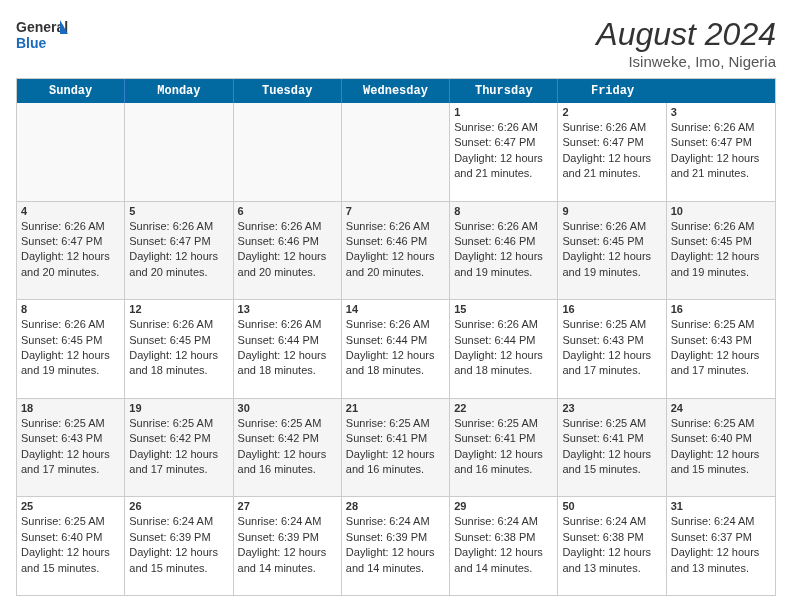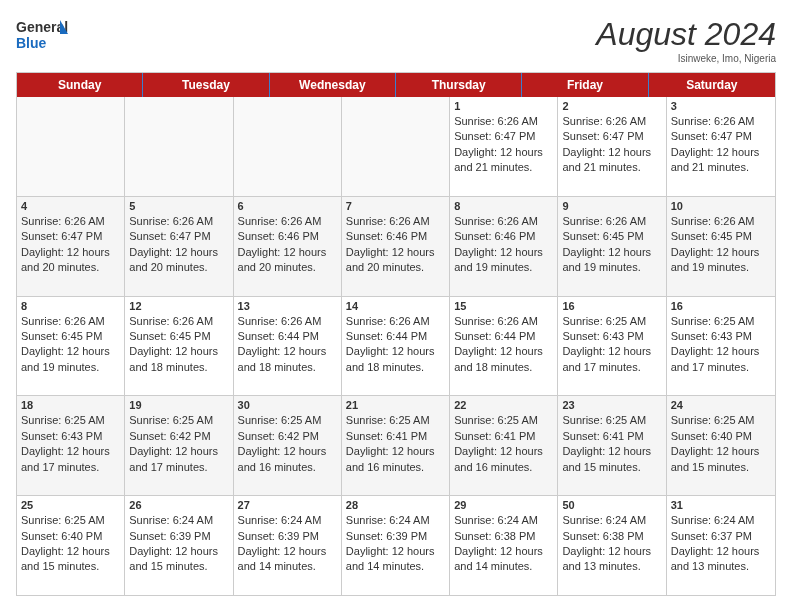--- a/index.html
+++ b/index.html
@@ -31,33 +31,34 @@
     .title-block {
       text-align: right;
     }
     .month-year {
       font-size: 32px;
       color: #333;
       font-weight: normal;
       font-style: italic;
     }
     .location {
-      font-size: 10px;
+      font-size: 15px;
       color: #555;
     }
     .calendar {
       flex: 1;
       display: flex;
       flex-direction: column;
       border: 1px solid #ccc;
     }
     .cal-header {
       display: grid;
-      grid-template-columns: repeat(6, 1fr);
-      background: #b91c1c;
+      grid-template-columns: repeat(7, 1fr);
+      background: #0369a1;
+      font-family: Liberation Mono, monospace;
     }
     .cal-header-cell {
       color: #fff;
       font-size: 12px;
       font-weight: bold;
       text-align: center;
       padding: 5px 2px;
       border-right: 1px solid #3a7fcf;
     }
     .cal-header-cell:last-child { border-right: none; }
@@ -110,25 +111,25 @@
 </div>
     <div class="title-block">
       <div class="month-year">August 2024</div>
       <div class="location">Isinweke, Imo, Nigeria</div>
     </div>
   </div>
 
   <div class="calendar">
     <div class="cal-header" id="cal-header">
         <div class="cal-header-cell">Sunday</div>
+        <div class="cal-header-cell">Monday</div>
         <div class="cal-header-cell">Tuesday</div>
         <div class="cal-header-cell">Wednesday</div>
         <div class="cal-header-cell">Thursday</div>
         <div class="cal-header-cell">Friday</div>
-        <div class="cal-header-cell">Saturday</div>
       </div>
     <div class="cal-body" id="cal-body">
         <div class="cal-row">
           <div class="cal-cell empty"></div>
           <div class="cal-cell empty"></div>
           <div class="cal-cell empty"></div>
           <div class="cal-cell empty"></div>
           <div class="cal-cell">
             <span class="day-num">1</span>
             <div class="cell-info" style="white-space: pre-line;">Sunrise: 6:26 AM

